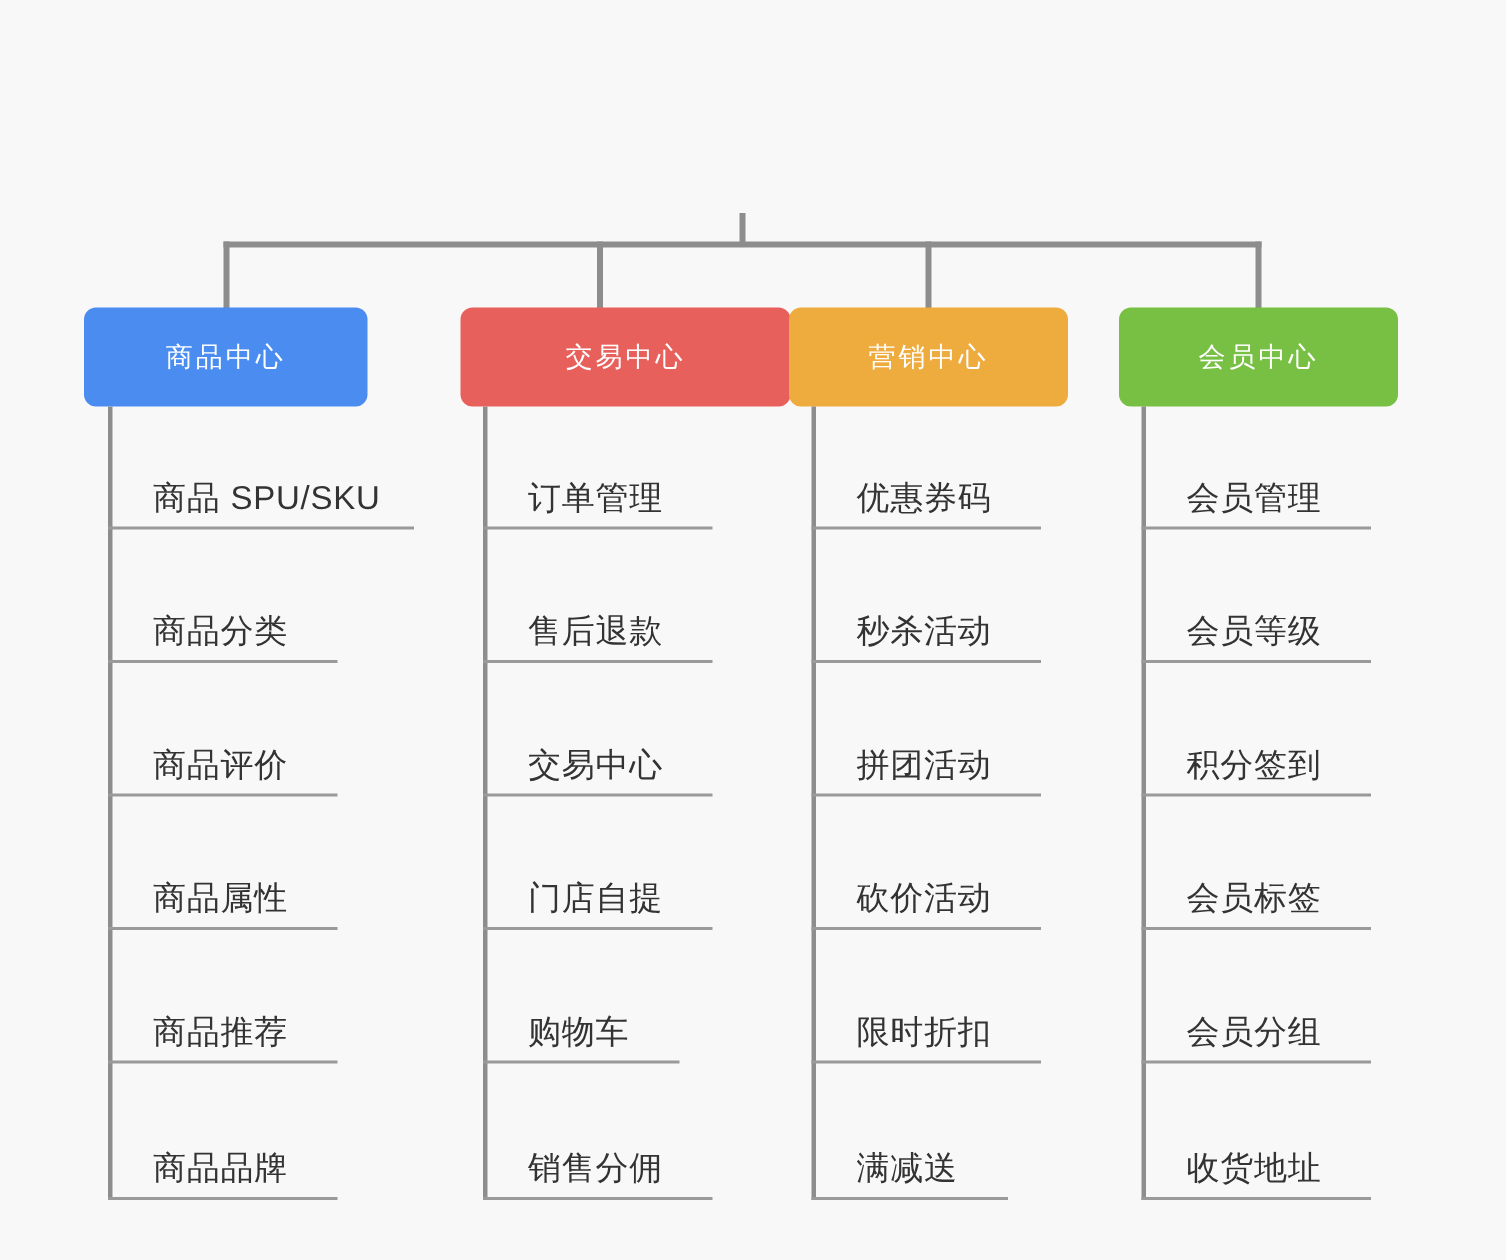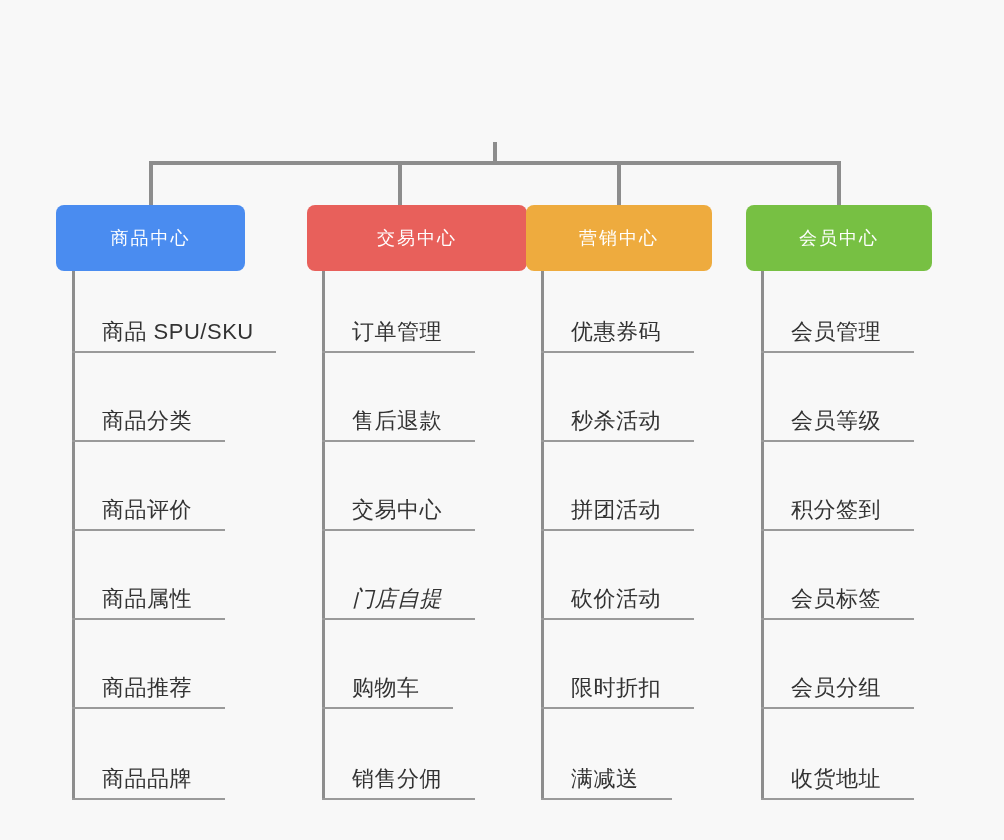--- a/index.html
+++ b/index.html
@@ -158,21 +158,21 @@
     </div>
     <div class="leaf" style="left:15px; top:237px;">
       <span class="leaf-label" style="left:30px;">售后退款</span>
       <span class="leaf-rule" style="left:0; width:153px;"></span>
     </div>
     <div class="leaf" style="left:15px; top:326px;">
       <span class="leaf-label" style="left:30px;">交易中心</span>
       <span class="leaf-rule" style="left:0; width:153px;"></span>
     </div>
     <div class="leaf" style="left:15px; top:415px;">
-      <span class="leaf-label" style="left:30px;font-style:italic;">门店自提</span>
+      <span class="leaf-label" style="left:30px;">门店自提</span>
       <span class="leaf-rule" style="left:0; width:153px;"></span>
     </div>
     <div class="leaf" style="left:15px; top:504px;">
       <span class="leaf-label" style="left:30px;">购物车</span>
       <span class="leaf-rule" style="left:0; width:131px;"></span>
     </div>
     <div class="leaf" style="left:15px; top:595px;">
       <span class="leaf-label" style="left:30px;">销售分佣</span>
       <span class="leaf-rule" style="left:0; width:153px;"></span>
     </div>

